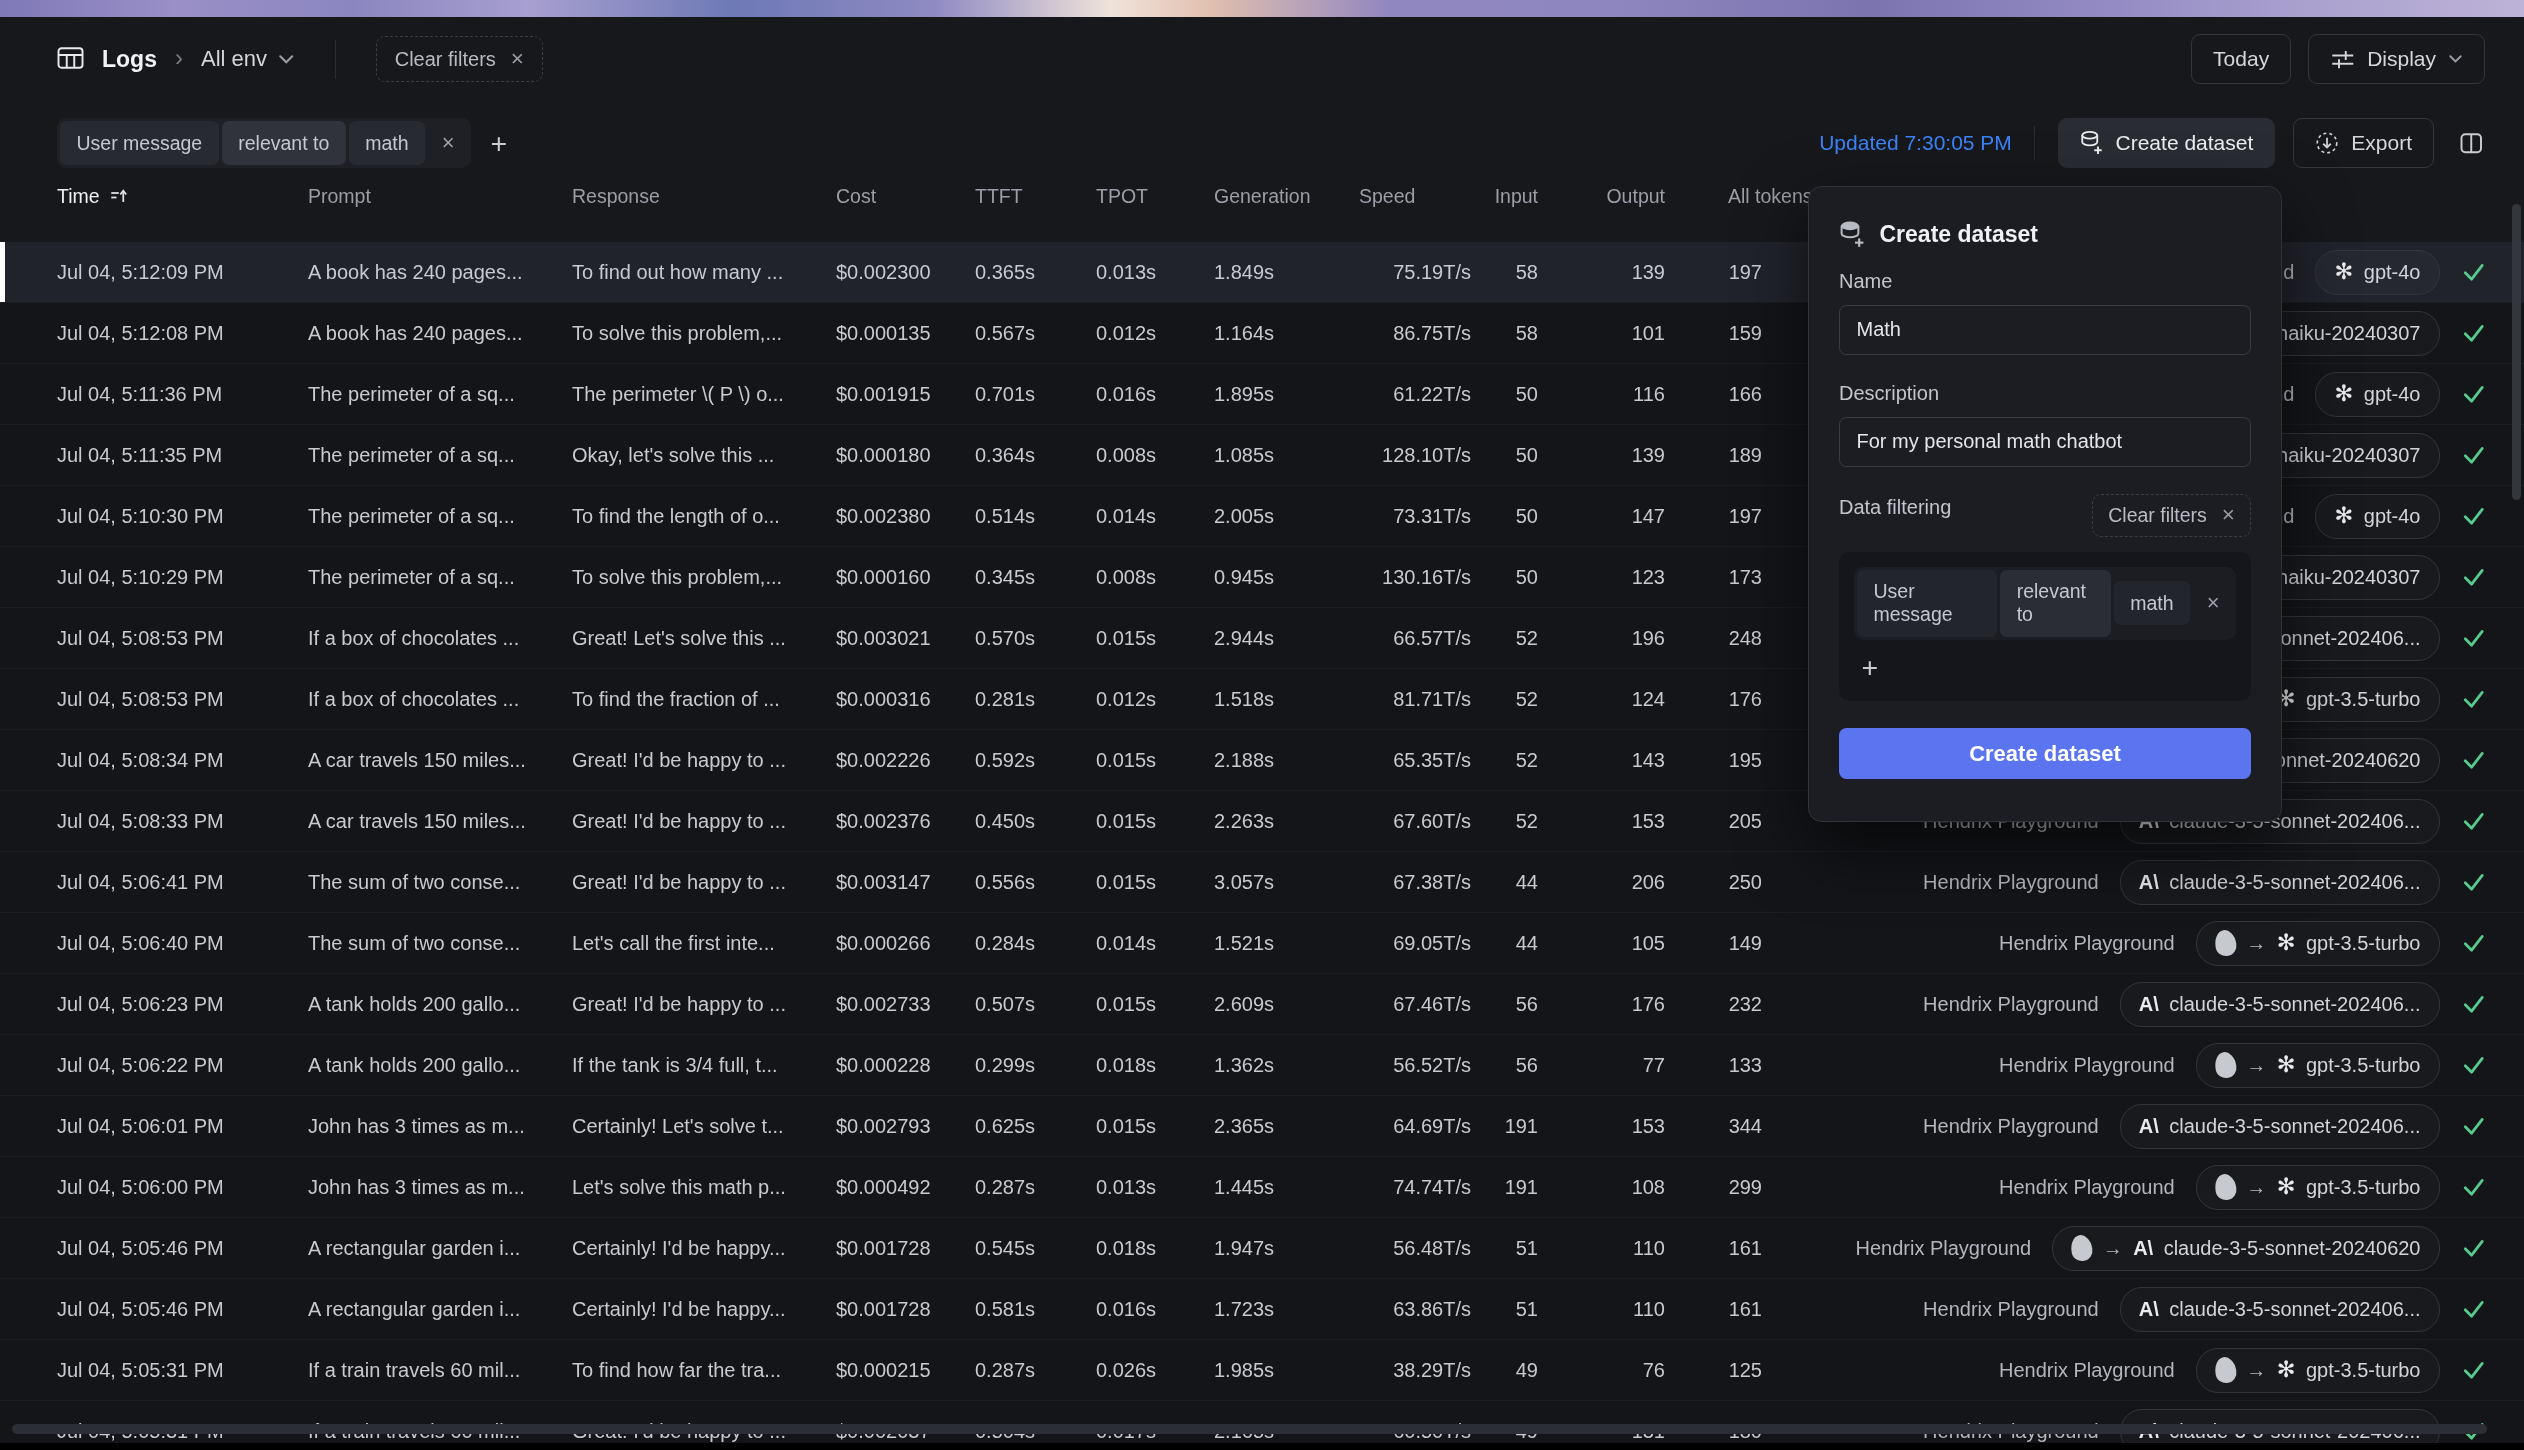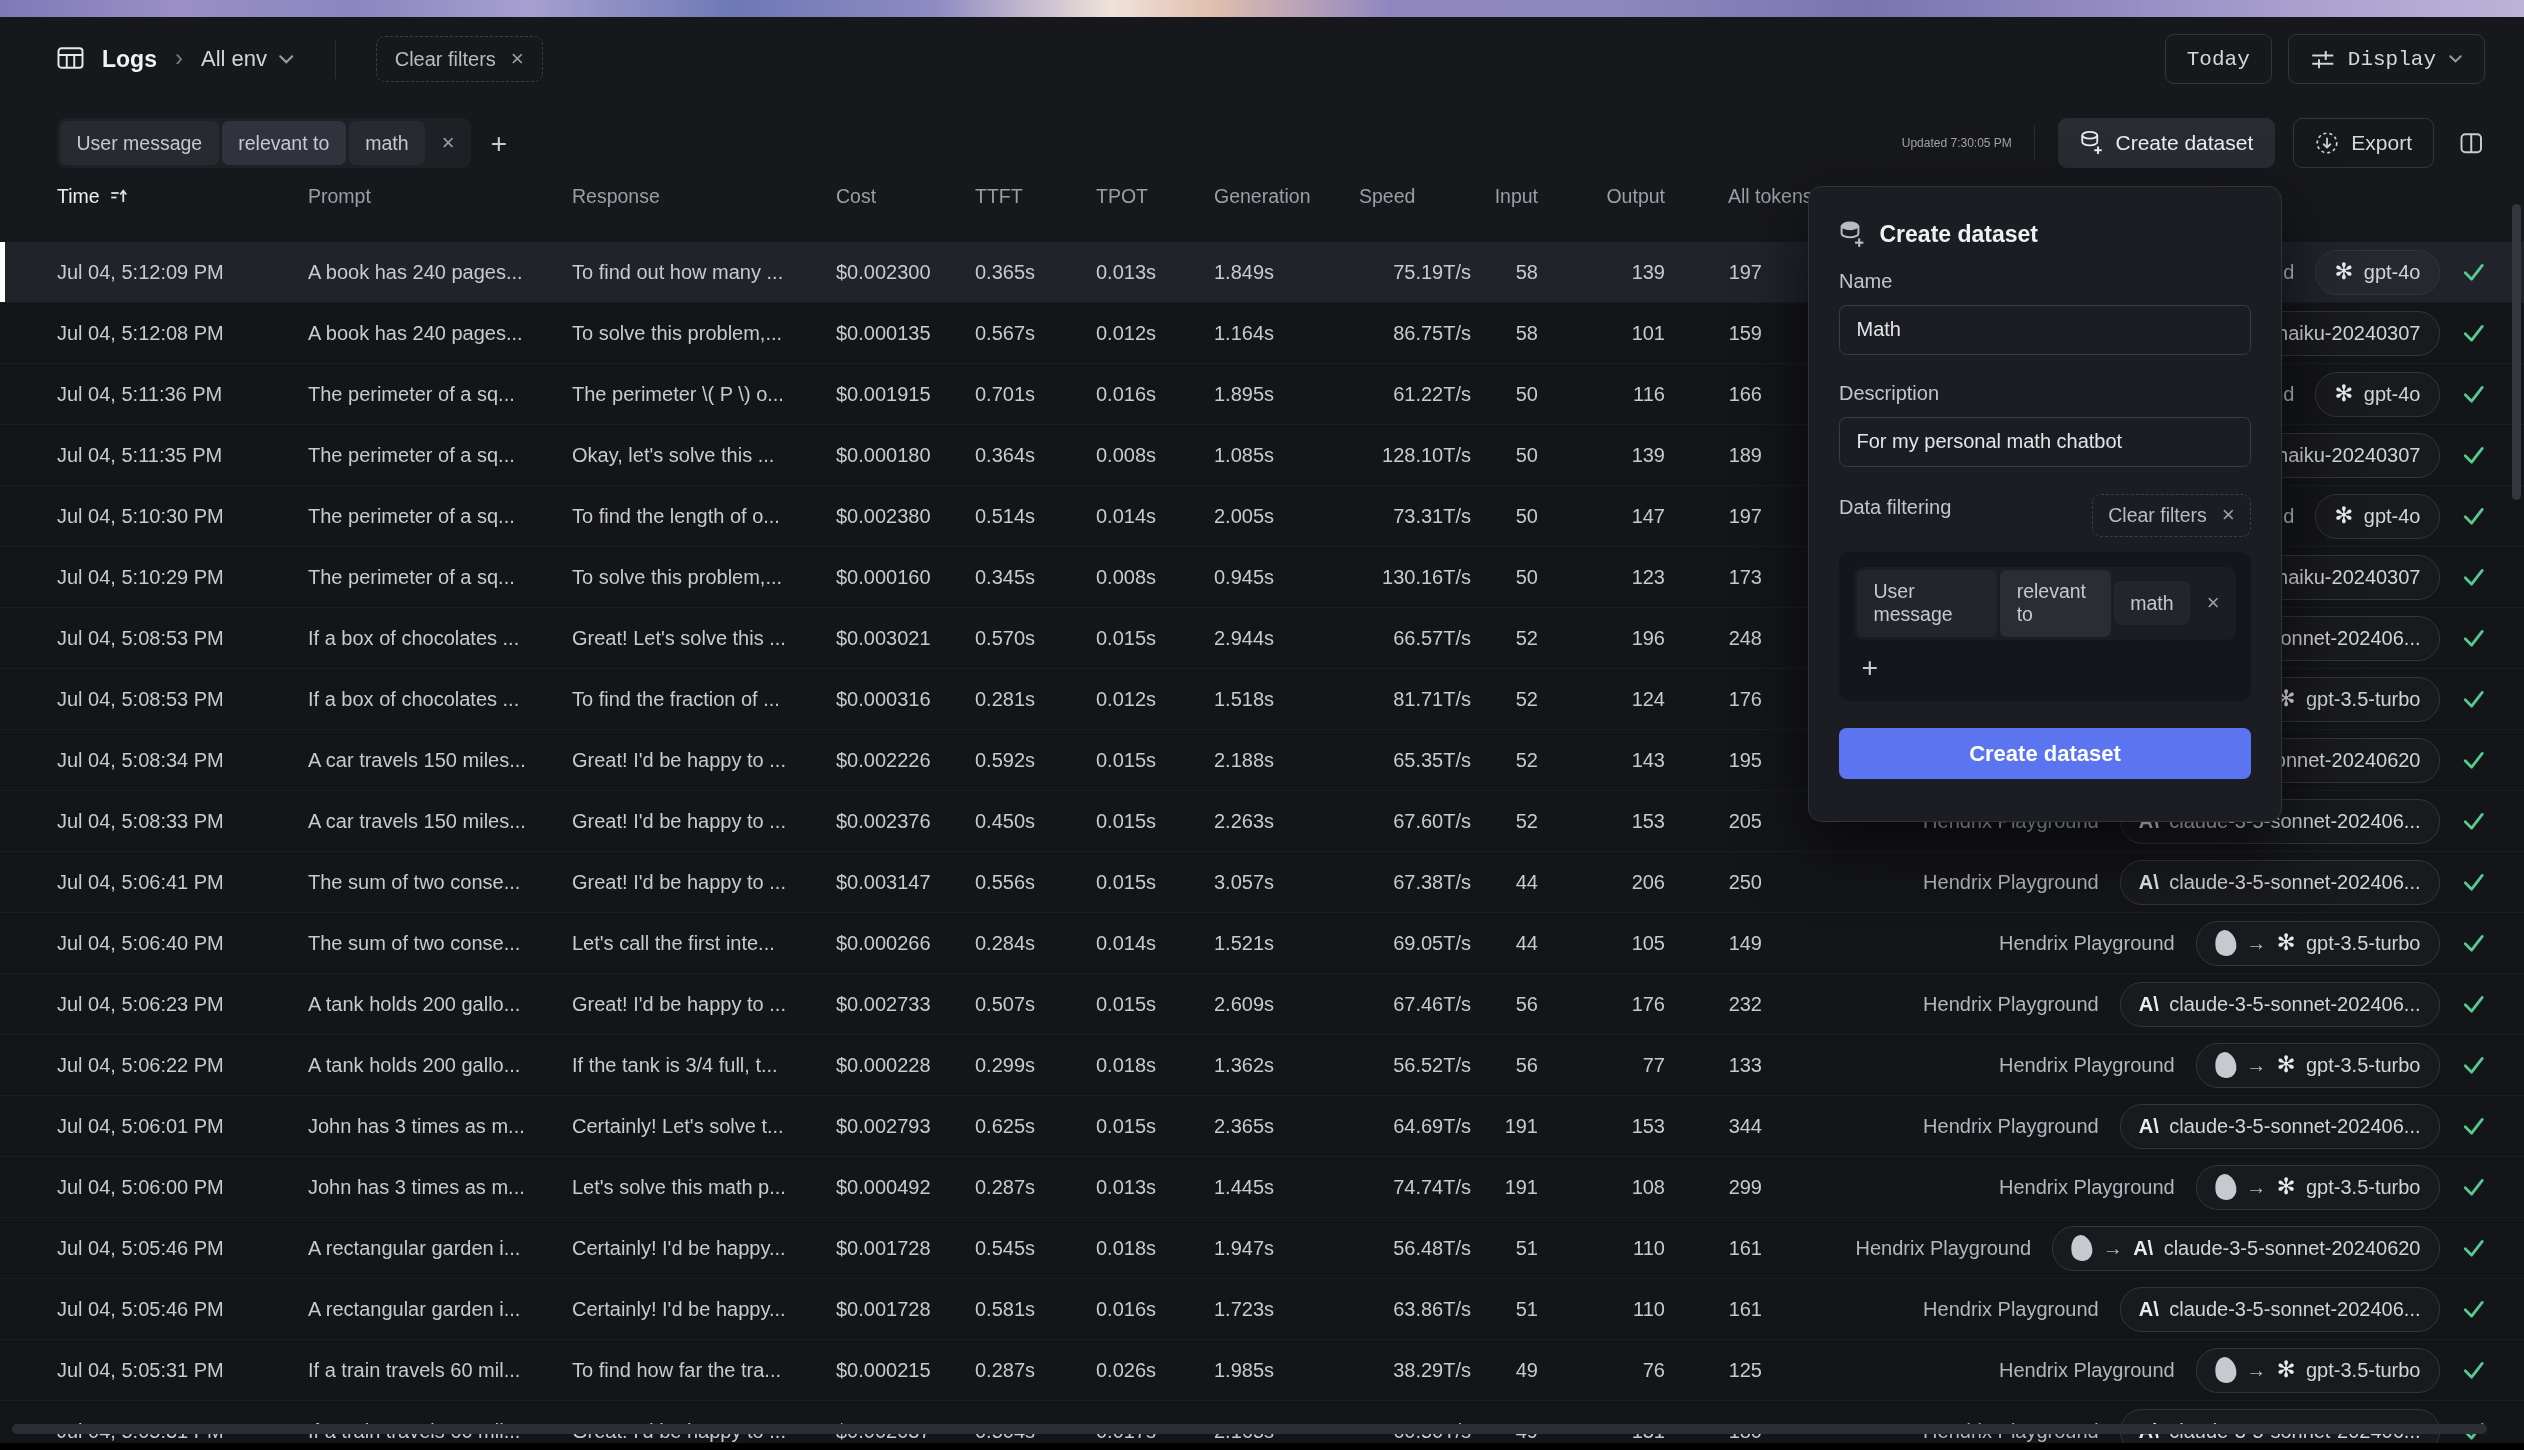--- a/index.html
+++ b/index.html
@@ -15,36 +15,36 @@
   
   .topbar{height:84px;display:flex;align-items:center;padding:0 40px 0 57px;}
   .crumbs{display:flex;align-items:center;gap:18px;}
   .crumb-title{font-size:23px;font-weight:700;color:#f2f3f6;}
   .crumb-sep{font-size:24px;color:#787b84;transform:translateY(-1.5px);}
   .env{display:flex;align-items:center;gap:10.5px;font-size:22px;color:#d3d5da;cursor:pointer;}
   .vdiv{width:0.7px;height:39px;background:#2b2d34;margin:0 22.5px;}
   .chip-dashed{display:flex;align-items:center;gap:15px;border:1.5px dashed #3c3e47;
     border-radius:9px;padding:10.5px 18px;font-size:20px;color:#b9bbc3;cursor:pointer;}
   .chip-dashed .x{font-size:22.5px;color:#9b9ea6;line-height:1;}
-  .topbar-right{margin-left:auto;display:flex;align-items:center;gap:16.5px;font-family:Liberation Mono, monospace;}
+  .topbar-right{margin-left:auto;display:flex;align-items:center;gap:16.5px;}
   .btn{display:flex;align-items:center;gap:12px;height:48px;padding:0 21px;
     border:0.7px solid #34363e;border-radius:9px;font-size:21px;color:#d5d7dc;
     background:transparent;cursor:pointer;}
   .btn.filled{background:#2a2c34;border-color:#2a2c34;color:#ecedef;}
 
   
   .toolbar{height:84px;display:flex;align-items:center;padding:0 40px 0 57px;}
   .fgroup{display:flex;align-items:center;background:#1e2026;border-radius:9px;padding:3px;gap:3px;}
   .fseg{background:#282a31;border-radius:6.7px;padding:10.5px 16.5px;font-size:19.5px;color:#c6c8cf;}
   .fseg.mid{background:#31333c;}
   .fseg.val{background:#282a31;}
   .fx{padding:7.5px 13.5px;font-size:22px;color:#9da0a8;cursor:pointer;}
   .plus-btn{margin-left:19.5px;font-size:28.5px;color:#c9cbd2;cursor:pointer;line-height:1;}
   .toolbar-right{margin-left:auto;display:flex;align-items:center;}
-  .updated{font-size:12px;color:#a3a3a3;}
+  .updated{font-size:21px;color:#3b82f6;}
   .tb-div{width:0.7px;height:34px;background:#2c2e35;margin:0 22.5px;}
   .export-gap{width:18px;}
   .panel-gap{width:22.5px;}
 
   
   .table-area{position:absolute;top:168px;left:0;width:2525px;height:1274px;background:#141519;}
   .thead{height:57px;display:flex;align-items:flex-start;background:#17181c;}
   .row{height:60px;display:flex;align-items:center;border-bottom:0.7px solid #1c1d22;
        position:relative;cursor:pointer;}
   .row.selected{background:#21232b;}

